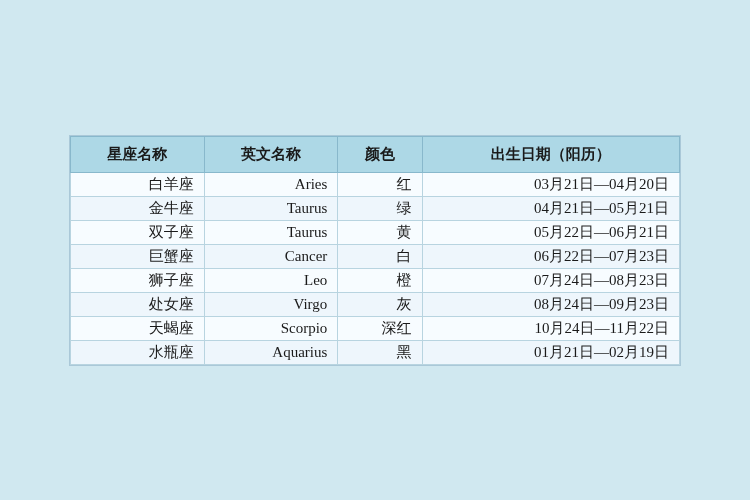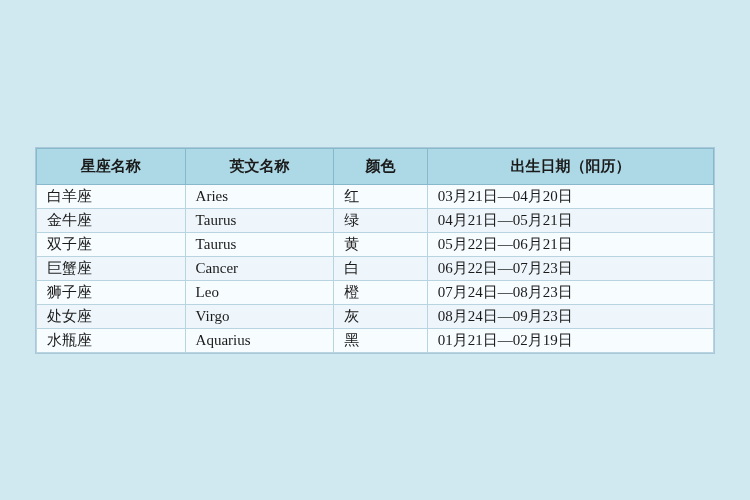--- a/index.html
+++ b/index.html
@@ -9,21 +9,21 @@
       background-color: #d0e8f0;
       display: flex;
       align-items: center;
       justify-content: center;
       font-family: "SimSun", "宋体", serif;
       font-size: 15px;
     }
     .table-container {
       background: #6d28d9;
       border: 1px solid #aac8d8;
-      width: 680px;
+      width: 612px;
     }
     table {
       width: 100%;
       border-collapse: collapse;
     }
     thead tr {
       background-color: #add8e6;
     }
     thead th {
       border: 1px solid #88b8cc;
@@ -35,21 +35,21 @@
     }
     tbody tr {
       background-color: #f7fcff;
     }
     tbody tr:nth-child(even) {
       background-color: #eef6fc;
     }
     tbody td {
       border: 1px solid #b8d4e0;
       padding: 2px 10px;
-      text-align: left;
+      text-align: right;
       color: #1a1a1a;
       font-size: 15px;
     }
     .english {
       font-family: "Times New Roman", serif;
       margin-top: 45px;
     }
   </style>
 </head>
 <body>
@@ -95,20 +95,26 @@
           <td>橙</td>
           <td>07月24日—08月23日</td>
         </tr>
         <tr>
           <td>处女座</td>
           <td class="english">Virgo</td>
           <td>灰</td>
           <td>08月24日—09月23日</td>
         </tr>
         <tr>
+          <td>天蝎座</td>
+          <td class="english">Scorpio</td>
+          <td>深红</td>
+          <td>10月24日—11月22日</td>
+        </tr>
+        <tr>
           <td>水瓶座</td>
           <td class="english">Aquarius</td>
           <td>黑</td>
           <td>01月21日—02月19日</td>
         </tr>
       </tbody>
   </table>
 </div>
 
 </body></html>

